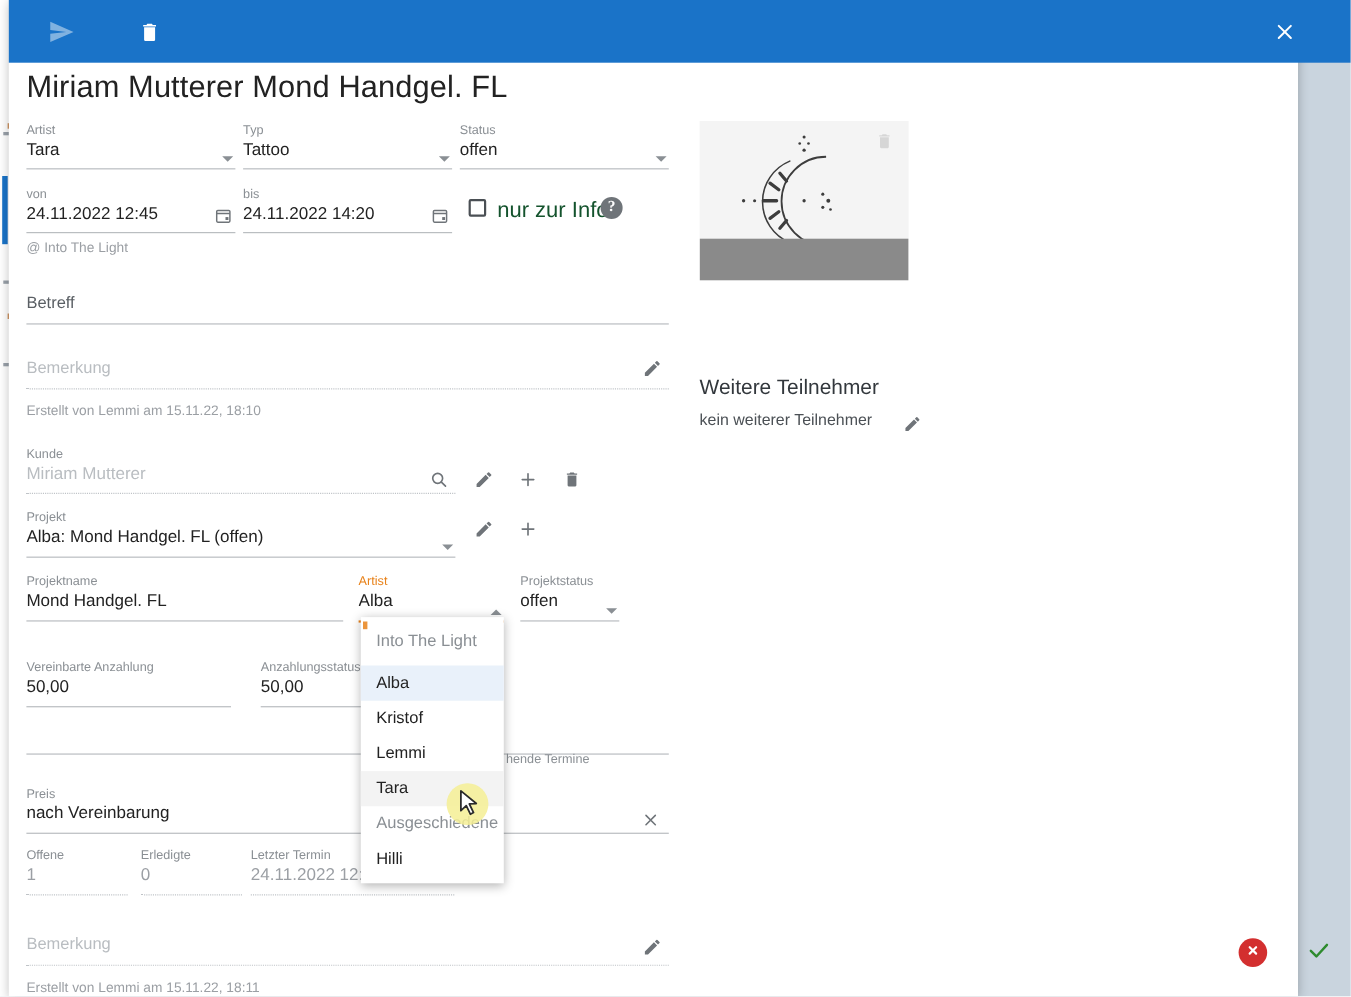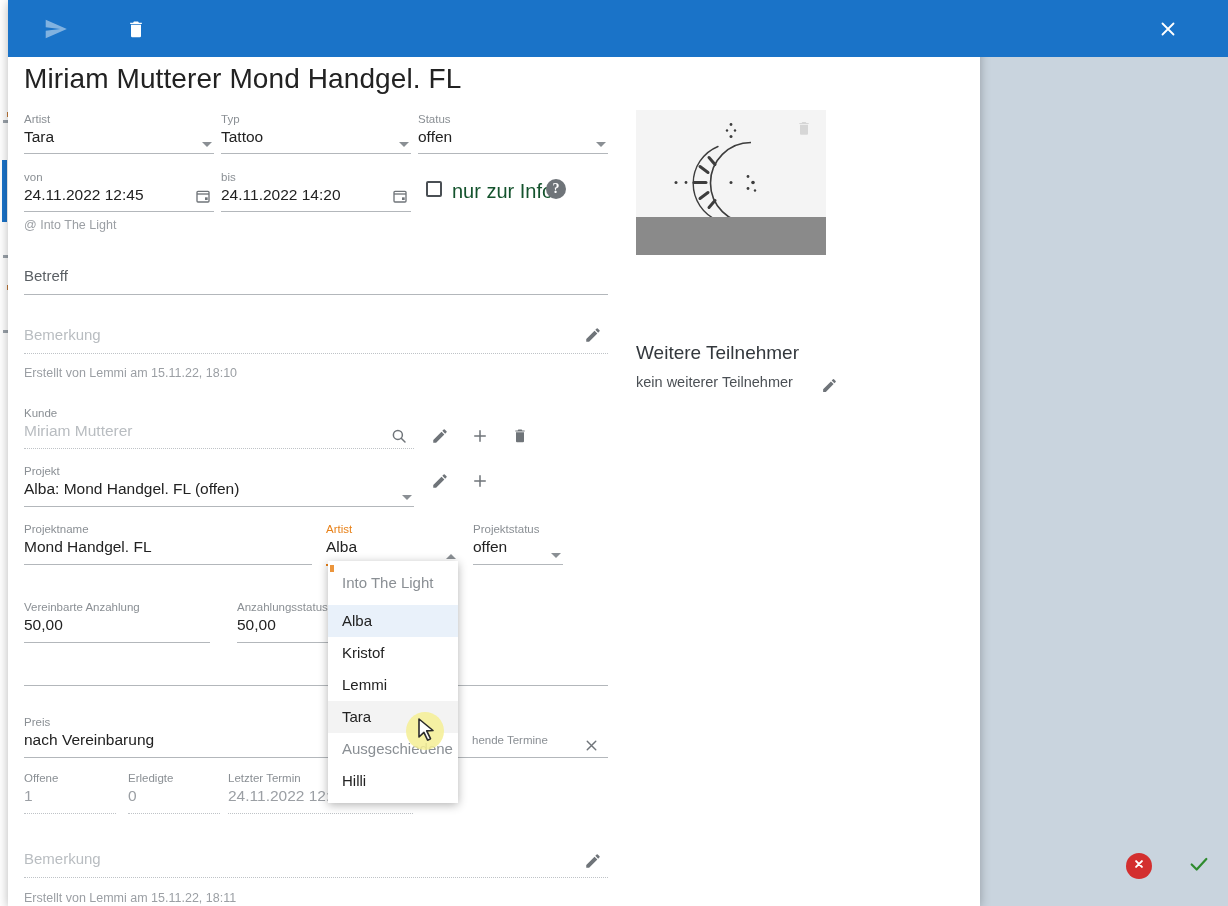--- a/index.html
+++ b/index.html
@@ -30,21 +30,21 @@
   .backdrop-strip .bg-line {
     position: absolute; left: 3px; width: 6px; height: 3px; background: #9aa2aa;
   }
   .backdrop-strip .bg-dot {
     position: absolute; left: 7px; width: 4px; height: 5px; background: #c2793a;
   }
 
   
   .dialog {
     position: absolute; left: 8px; top: 0;
-    width: 972px; height: 906px;
+    width: 1172px; height: 906px;
     background: #ffffff;
     box-shadow: 0 2px 10px rgba(0,0,0,.28);
   }
 
   
   .toolbar {
     position: absolute; left: 0; top: 0;
     width: 1220px; height: 57px;
     background: #1a73c8;
   }
@@ -376,21 +376,21 @@
 
     <div class="fld" style="left:16px; top:658px; width:584px;">
       <div class="fld-value underline" style="padding-bottom:6px; height:28px;"></div>
     </div>
 
     <div class="fld" style="left:16px; top:715px; width:584px;">
       <div class="fld-label">Preis</div>
       <div class="fld-value underline" style="padding-bottom:6px;">nach Vereinbarung</div>
     </div>
 
-    <div class="fld-label" style="position:absolute; left:452px; top:733px;margin-left:12px;">hende Termine</div>
+    <div class="fld-label" style="position:absolute; left:452px; top:684px;">hende Termine</div>
     <span class="ibtn" style="left:570px; top:732px;">
       <svg width="17" height="17" viewBox="0 0 24 24">
           <path stroke="#6f7479" stroke-width="2" stroke-linecap="round" d="M6 6l12 12M18 6L6 18"></path>
         </svg>
     </span>
 
     <div class="fld" style="left:16px; top:771px; width:92px;">
       <div class="fld-label">Offene</div>
       <div class="fld-value muted underline-dot" style="padding-bottom:6px;">1</div>
     </div>

